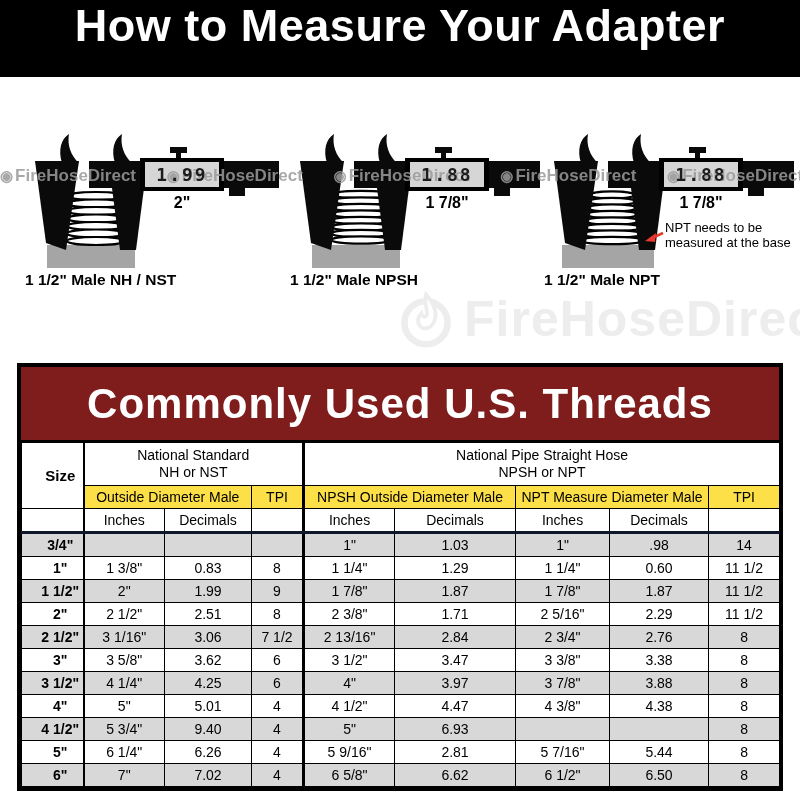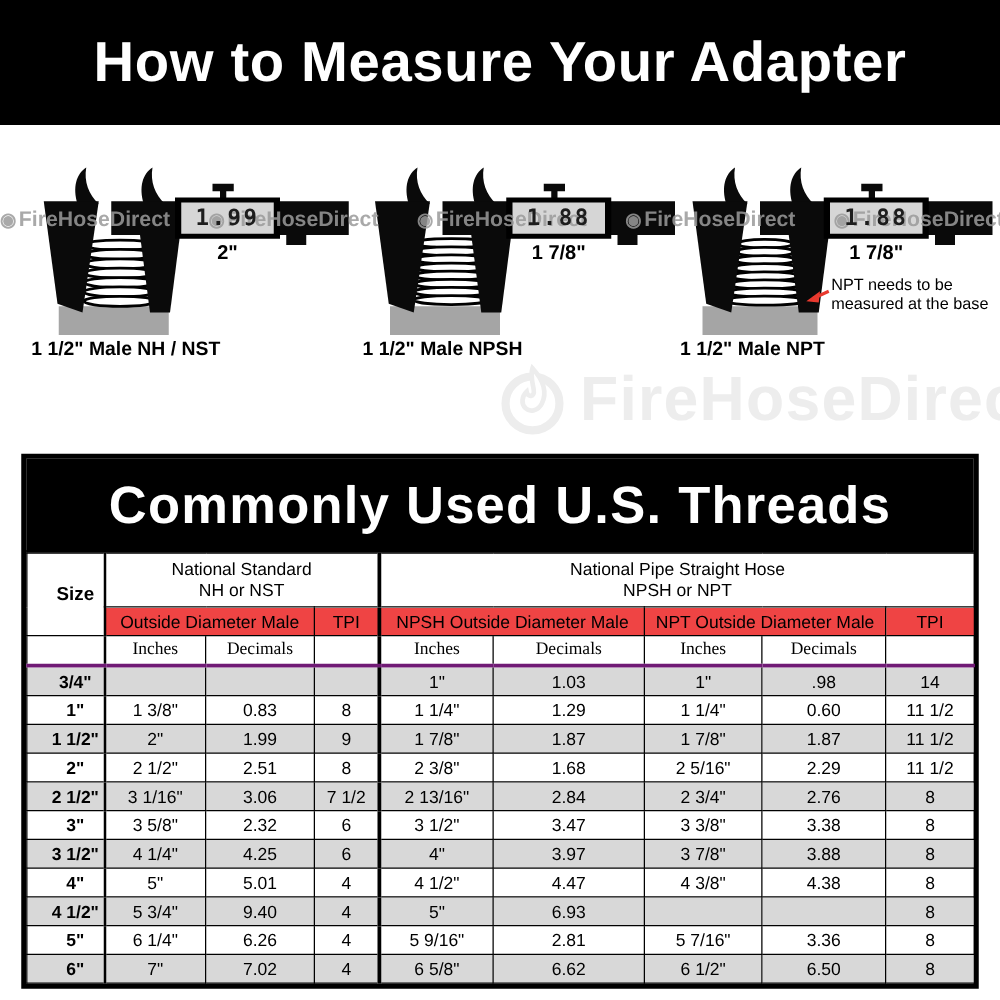--- a/index.html
+++ b/index.html
@@ -2,22 +2,22 @@
 <html><head>
 <meta charset="utf-8">
 <style>
   html,body{margin:0;padding:0;}
   body{
     width:800px;height:800px;position:relative;overflow:hidden;
     background:#ffffff;font-family:"Liberation Sans",sans-serif;color:#000;
   }
   
   .top-banner{
-    position:absolute;left:0;top:0;width:800px;height:100px;background:#000;
-    display:flex;align-items:center;justify-content:center;
+    position:absolute;left:0;top:0;width:800px;height:77px;background:#000;
+    display:flex;justify-content:center;
   }
   .top-banner .title{color:#fff;font-weight:bold;font-size:45px;letter-spacing:.5px;white-space:nowrap;}
 
   
   .illustration{position:absolute;left:0;top:86px;width:800px;height:277px;}
   .caliper{position:absolute;top:47px;width:250px;height:160px;}
   #caliper-1{left:33px;} #caliper-2{left:298px;} #caliper-3{left:552px;}
   .caliper svg{position:absolute;left:0;top:0;}
   .lcd-value{
     position:absolute;left:112px;top:29px;width:74px;height:25px;line-height:25px;
@@ -47,32 +47,32 @@
   
   .big-watermark{
     position:absolute;left:396px;top:203px;display:flex;align-items:center;gap:8px;
     z-index:1;color:#ededed;pointer-events:none;
   }
   .big-watermark .bw-text{font-weight:bold;font-size:50px;letter-spacing:1px;white-space:nowrap;}
 
   
   .table-wrap{position:absolute;left:17px;top:363px;width:758px;border:4px solid #000;background:#fff;}
   .table-title{
-    background:#000000;color:#fff;text-align:center;font-weight:bold;font-size:42px;
+    background:#7f1d1d;color:#fff;text-align:center;font-weight:bold;font-size:42px;
     height:73px;line-height:73px;letter-spacing:1px;border-bottom:2px solid #000;white-space:nowrap;
   }
   table{width:100%;border-collapse:collapse;table-layout:fixed;}
   th,td{border:1px solid #000;text-align:center;font-size:14px;padding:0;height:22px;font-weight:normal;overflow:hidden;white-space:nowrap;}
   thead tr.hr1 th{height:42px;}
   th.size-h{font-weight:bold;font-size:15px;}
   .pre{white-space:pre-line;line-height:17px;}
-  .gray{background:#ef4444;}
+  .gray{background:#fde047;}
   .br2{border-right:2px solid #000 !important;padding-left:16px;}
   .br3{border-right:3px solid #000 !important;}
-  thead tr.hr3 th{border-bottom:3px solid #701a75;font-family:Liberation Serif, serif;}
+  thead tr.hr3 th{border-bottom:3px solid #0f172a;}
   tbody tr:nth-child(odd) td{background:#d8d8d8;}
   tbody td.c0{font-weight:bold;}
 </style>
 </head>
 <body>
 
 <div class="top-banner">
   <div class="title">How to Measure Your Adapter</div>
 </div>
 
@@ -212,21 +212,21 @@
         <th rowspan="2" class="size-h br2">Size</th>
         <th colspan="3" class="pre br3">National Standard
 NH or NST</th>
         <th colspan="5" class="pre">National Pipe Straight Hose
 NPSH or NPT</th>
       </tr>
       <tr class="hr2">
         <th colspan="2" class="gray">Outside Diameter Male</th>
         <th class="gray br3">TPI</th>
         <th colspan="2" class="gray">NPSH Outside Diameter Male</th>
-        <th colspan="2" class="gray">NPT Outside Diameter Male</th>
+        <th colspan="2" class="gray">NPT Measure Diameter Male</th>
         <th class="gray">TPI</th>
       </tr>
       <tr class="hr3">
         <th class="br2"></th>
         <th>Inches</th>
         <th>Decimals</th>
         <th class="br3"></th>
         <th>Inches</th>
         <th>Decimals</th>
         <th>Inches</th>
@@ -267,40 +267,40 @@
           <td class="c6">1 7/8"</td>
           <td class="c7">1.87</td>
           <td class="c8">11 1/2</td>
         </tr>
         <tr>
           <td class="c0 br2">2"</td>
           <td class="c1">2 1/2"</td>
           <td class="c2">2.51</td>
           <td class="c3 br3">8</td>
           <td class="c4">2 3/8"</td>
-          <td class="c5">1.68</td>
+          <td class="c5">1.71</td>
           <td class="c6">2 5/16"</td>
           <td class="c7">2.29</td>
           <td class="c8">11 1/2</td>
         </tr>
         <tr>
           <td class="c0 br2">2 1/2"</td>
           <td class="c1">3 1/16"</td>
           <td class="c2">3.06</td>
           <td class="c3 br3">7 1/2</td>
           <td class="c4">2 13/16"</td>
           <td class="c5">2.84</td>
           <td class="c6">2 3/4"</td>
           <td class="c7">2.76</td>
           <td class="c8">8</td>
         </tr>
         <tr>
           <td class="c0 br2">3"</td>
           <td class="c1">3 5/8"</td>
-          <td class="c2">2.32</td>
+          <td class="c2">3.62</td>
           <td class="c3 br3">6</td>
           <td class="c4">3 1/2"</td>
           <td class="c5">3.47</td>
           <td class="c6">3 3/8"</td>
           <td class="c7">3.38</td>
           <td class="c8">8</td>
         </tr>
         <tr>
           <td class="c0 br2">3 1/2"</td>
           <td class="c1">4 1/4"</td>
@@ -335,21 +335,21 @@
           <td class="c8">8</td>
         </tr>
         <tr>
           <td class="c0 br2">5"</td>
           <td class="c1">6 1/4"</td>
           <td class="c2">6.26</td>
           <td class="c3 br3">4</td>
           <td class="c4">5 9/16"</td>
           <td class="c5">2.81</td>
           <td class="c6">5 7/16"</td>
-          <td class="c7">3.36</td>
+          <td class="c7">5.44</td>
           <td class="c8">8</td>
         </tr>
         <tr>
           <td class="c0 br2">6"</td>
           <td class="c1">7"</td>
           <td class="c2">7.02</td>
           <td class="c3 br3">4</td>
           <td class="c4">6 5/8"</td>
           <td class="c5">6.62</td>
           <td class="c6">6 1/2"</td>

